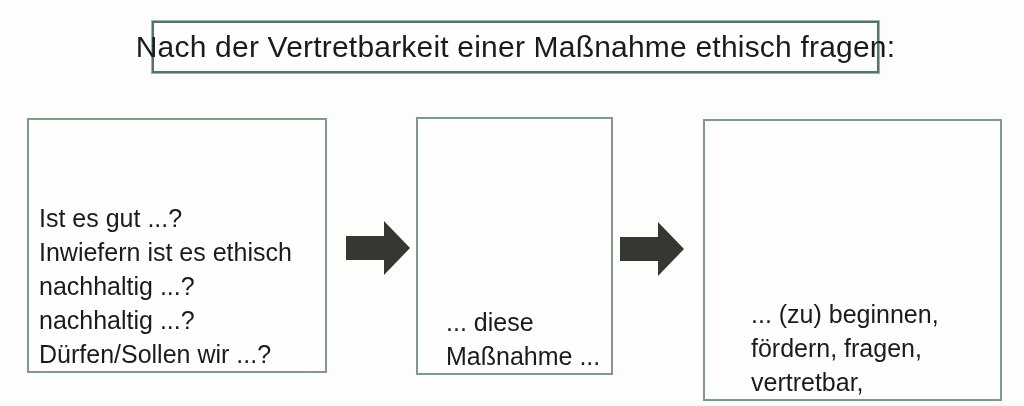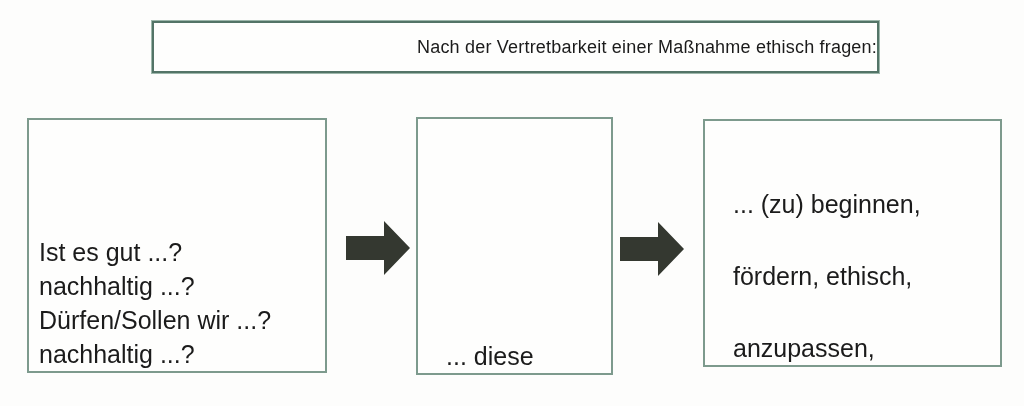--- a/index.html
+++ b/index.html
@@ -14,22 +14,22 @@
   }
   .title-box {
     position: absolute;
     left: 152px; top: 21px;
     width: 723px; height: 48px;
     border: 2px solid #537467;
     box-shadow: 0 0 0 1px #9db7ab;
     background: #fefefd;
     display: flex;
     align-items: center;
-    justify-content: flex-end;
-    font-size: 18px;
+    justify-content: center;
+    font-size: 30px;
     font-weight: 500;
     letter-spacing: 0.2px;
     white-space: nowrap;
   }
   .box {
     position: absolute;
     border: 2px solid #7d9a8d;
     background: #fefefd;
     display: flex;
     flex-direction: column;
@@ -46,60 +46,61 @@
     padding-left: 10px;
   }
   .box-subject {
     left: 416px; top: 117px;
     width: 197px; height: 258px;
     padding-left: 28px;
     box-sizing: border-box;
   }
   .box-actions {
     left: 703px; top: 119px;
-    width: 299px; height: 248px;
-    padding-left: 28px;
+    width: 299px; height: 282px;
+    padding-left: 46px;
     box-sizing: border-box;
-    gap: 38px;
   }
   .box-questions { box-sizing: border-box; }
   .arrow {
     position: absolute;
     width: 66px; height: 58px;
   }
   .arrow-1 { left: 346px; top: 219px; }
   .arrow-2 { left: 620px; top: 220px; }
 </style>
 </head>
 <body>
 
 <div class="canvas">
 
   <div class="title-box">
     <span>Nach der Vertretbarkeit einer Maßnahme ethisch fragen:</span>
   </div>
 
   <div class="box box-questions">
     <span class="line">Ist es gut ...?</span>
+    <span class="line">Inwiefern ist es ethisch</span>
+    <span class="line">nachhaltig ...?</span>
     <span class="line">nachhaltig ...?</span>
     <span class="line">Dürfen/Sollen wir ...?</span>
-    <span class="line">nachhaltig ...?</span>
   </div>
 
   <svg class="arrow arrow-1" viewBox="0 0 66 58" aria-hidden="true">
     <polygon points="0,17 38,17 38,2 64,29 38,56 38,41 0,41" fill="#343830"></polygon>
   </svg>
 
   <div class="box box-subject">
     <span class="line">... diese</span>
+    <span class="line">Maßnahme ...</span>
   </div>
 
   <svg class="arrow arrow-2" viewBox="0 0 66 58" aria-hidden="true">
     <polygon points="0,17 38,17 38,2 64,29 38,56 38,41 0,41" fill="#343830"></polygon>
   </svg>
 
   <div class="box box-actions">
     <span class="line">... (zu) beginnen,</span>
-    <span class="line">fördern, ethisch,</span>
-    <span class="line">anzupassen,</span>
+    <span class="line">fördern, fragen,</span>
+    <span class="line">vertretbar,</span>
   </div>
 
 </div>
 
 </body></html>

